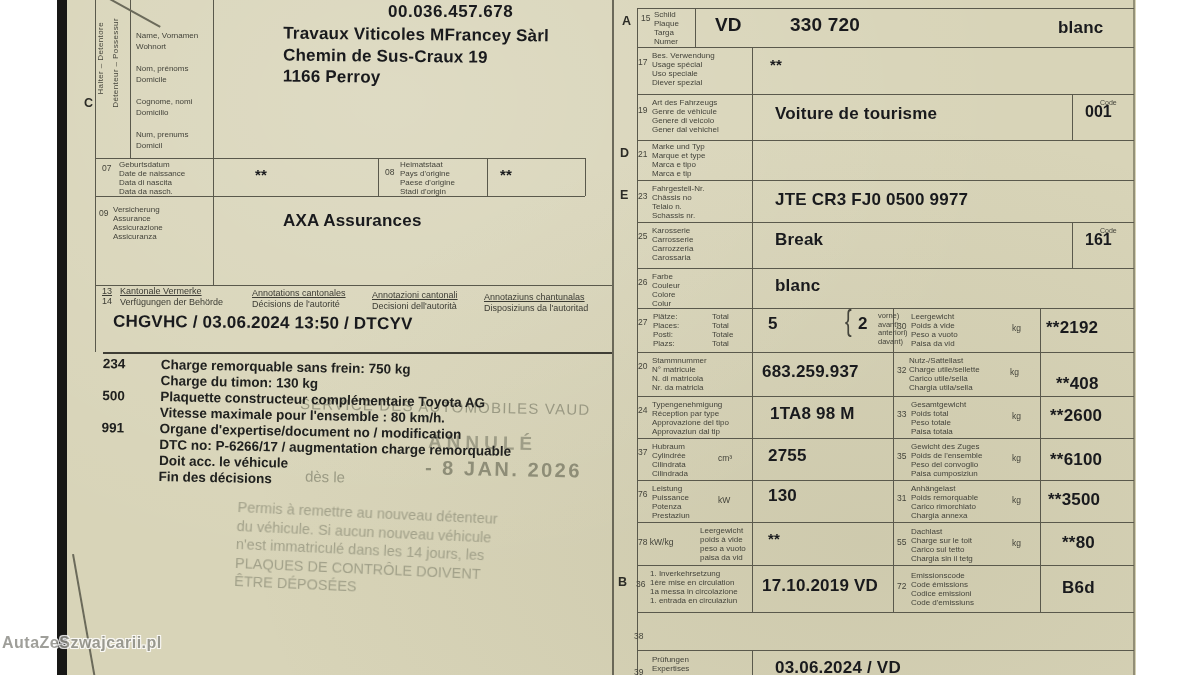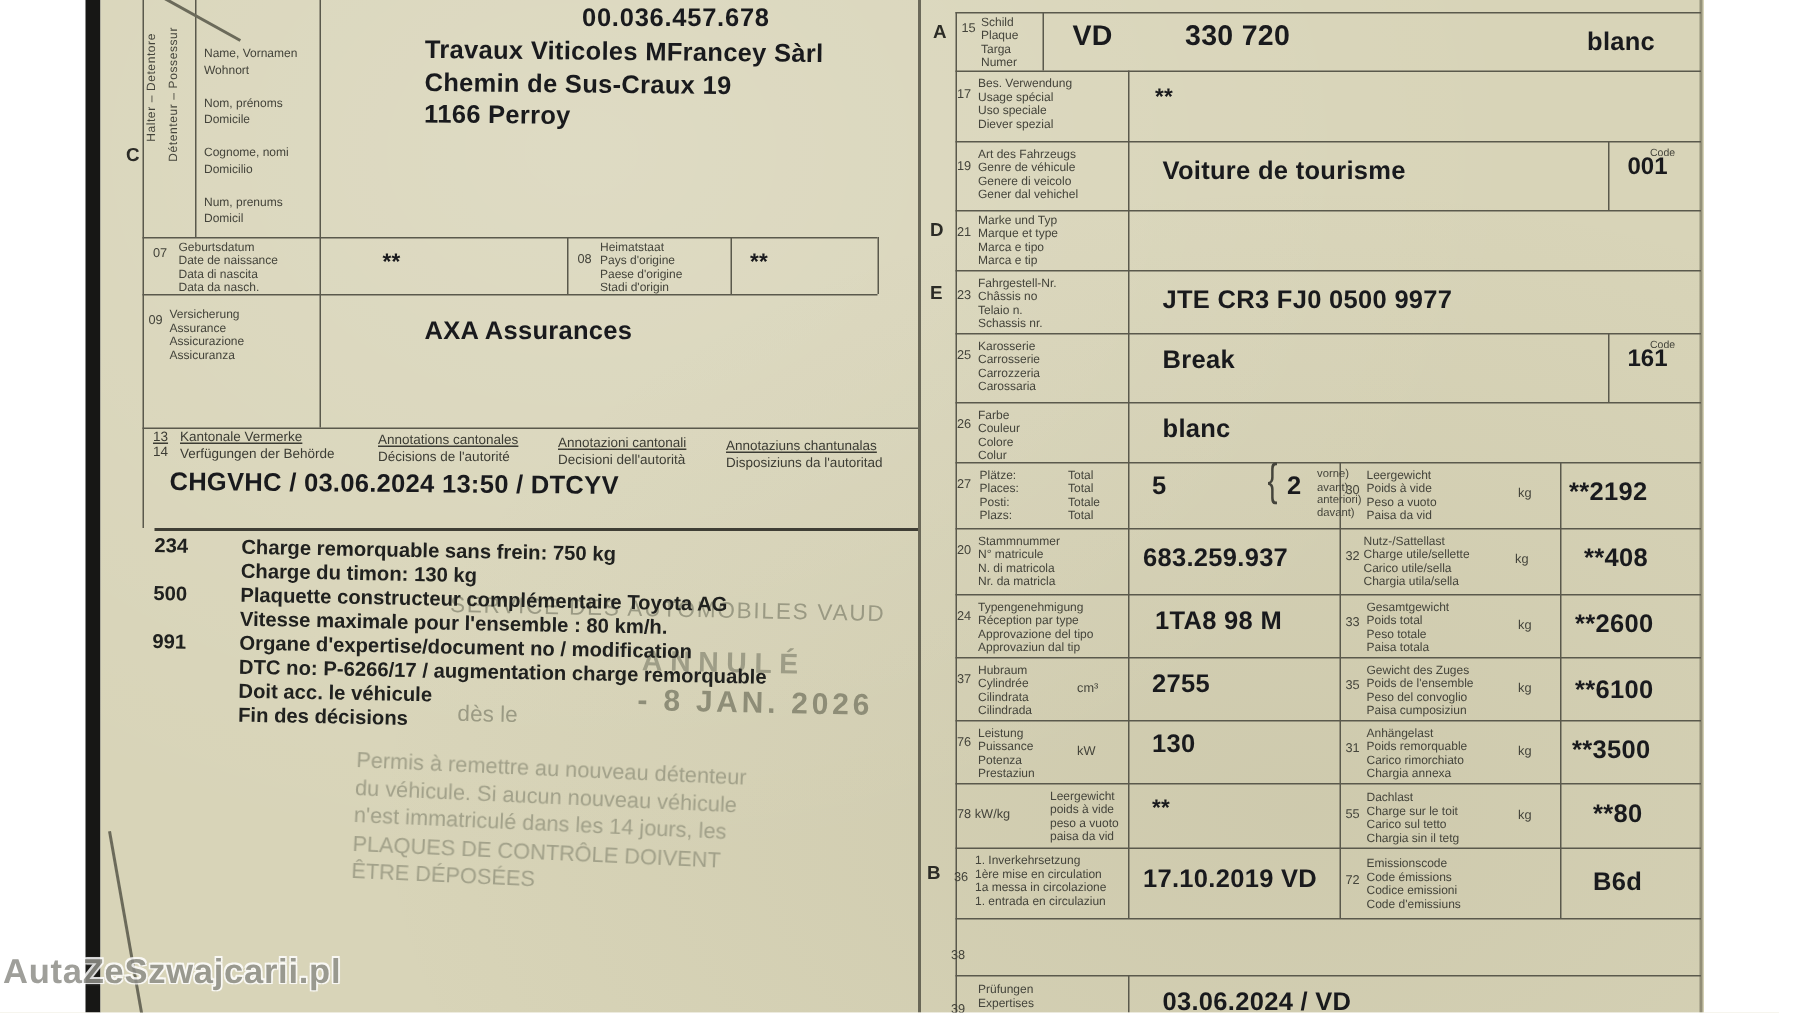--- a/index.html
+++ b/index.html
@@ -23,21 +23,21 @@
   .u{text-decoration:underline;}
   .hdrcol{position:absolute;font-size:9px;line-height:10.5px;color:#3c3c34;}
   .vert{position:absolute;writing-mode:vertical-rl;transform:rotate(180deg);font-size:8px;color:#44443b;letter-spacing:.4px;}
   .dec{position:absolute;left:103px;top:356px;width:512px;transform:rotate(1.1deg);transform-origin:0 0;z-index:3;}
   .drow{display:flex;}
   .dcode{width:58px;font-size:13.5px;font-weight:700;color:#20211f;}
   .dlines{font-size:13.5px;font-weight:600;line-height:16px;color:#20211f;white-space:pre-line;flex:1;}
   .stamp{position:absolute;z-index:1;color:#8c8c77;}
   .notice{position:absolute;left:238px;top:498px;font-size:14.5px;line-height:18.5px;color:#94947e;
     white-space:pre-line;transform:rotate(2.6deg);transform-origin:0 0;opacity:.8;z-index:1;filter:blur(.2px);}
-  .wm{position:absolute;left:2px;top:634px;font-size:23px;font-weight:700;color:#8f8f89;letter-spacing:.5px;opacity:.85;z-index:5;
+  .wm{position:absolute;left:2px;top:634px;font-size:16px;font-weight:700;color:#8f8f89;letter-spacing:.5px;opacity:.85;z-index:5;
     text-shadow:1px 1px 0 #fff,-1px -1px 0 #fff,1px -1px 0 #fff,-1px 1px 0 #fff,0 0 2px #fff;}
   .codebox-lbl{position:absolute;font-size:7px;color:#44443b;}
   .codebox-val{position:absolute;font-size:16px;font-weight:700;color:#191a1d;}
 </style>
 </head>
 <body>
 
 <div class="canvas">
   <div class="edge"></div>
   <div class="paper"></div>
@@ -261,21 +261,21 @@
 N° matricule
 N. di matricola
 Nr. da matricla</div>
   <div class="val" style="left:762px;top:362px">683.259.937</div>
   <div class="numlbl" style="left:897px;top:366px">32</div>
   <div class="lbl" style="left:909px;top:356px">Nutz-/Sattellast
 Charge utile/sellette
 Carico utile/sella
 Chargia utila/sella</div>
   <div class="numlbl" style="left:1010px;top:368px">kg</div>
-  <div class="val bold" style="left:1056px;top:362px">**408</div>
+  <div class="val bold" style="left:1056px;top:374px">**408</div>
 
   <div class="numlbl" style="left:638px;top:406px">24</div>
   <div class="lbl" style="left:652px;top:400px">Typengenehmigung
 Réception par type
 Approvazione del tipo
 Approvaziun dal tip</div>
   <div class="val" style="left:770px;top:404px">1TA8 98 M</div>
   <div class="numlbl" style="left:897px;top:410px">33</div>
   <div class="lbl" style="left:911px;top:400px">Gesamtgewicht
 Poids total

